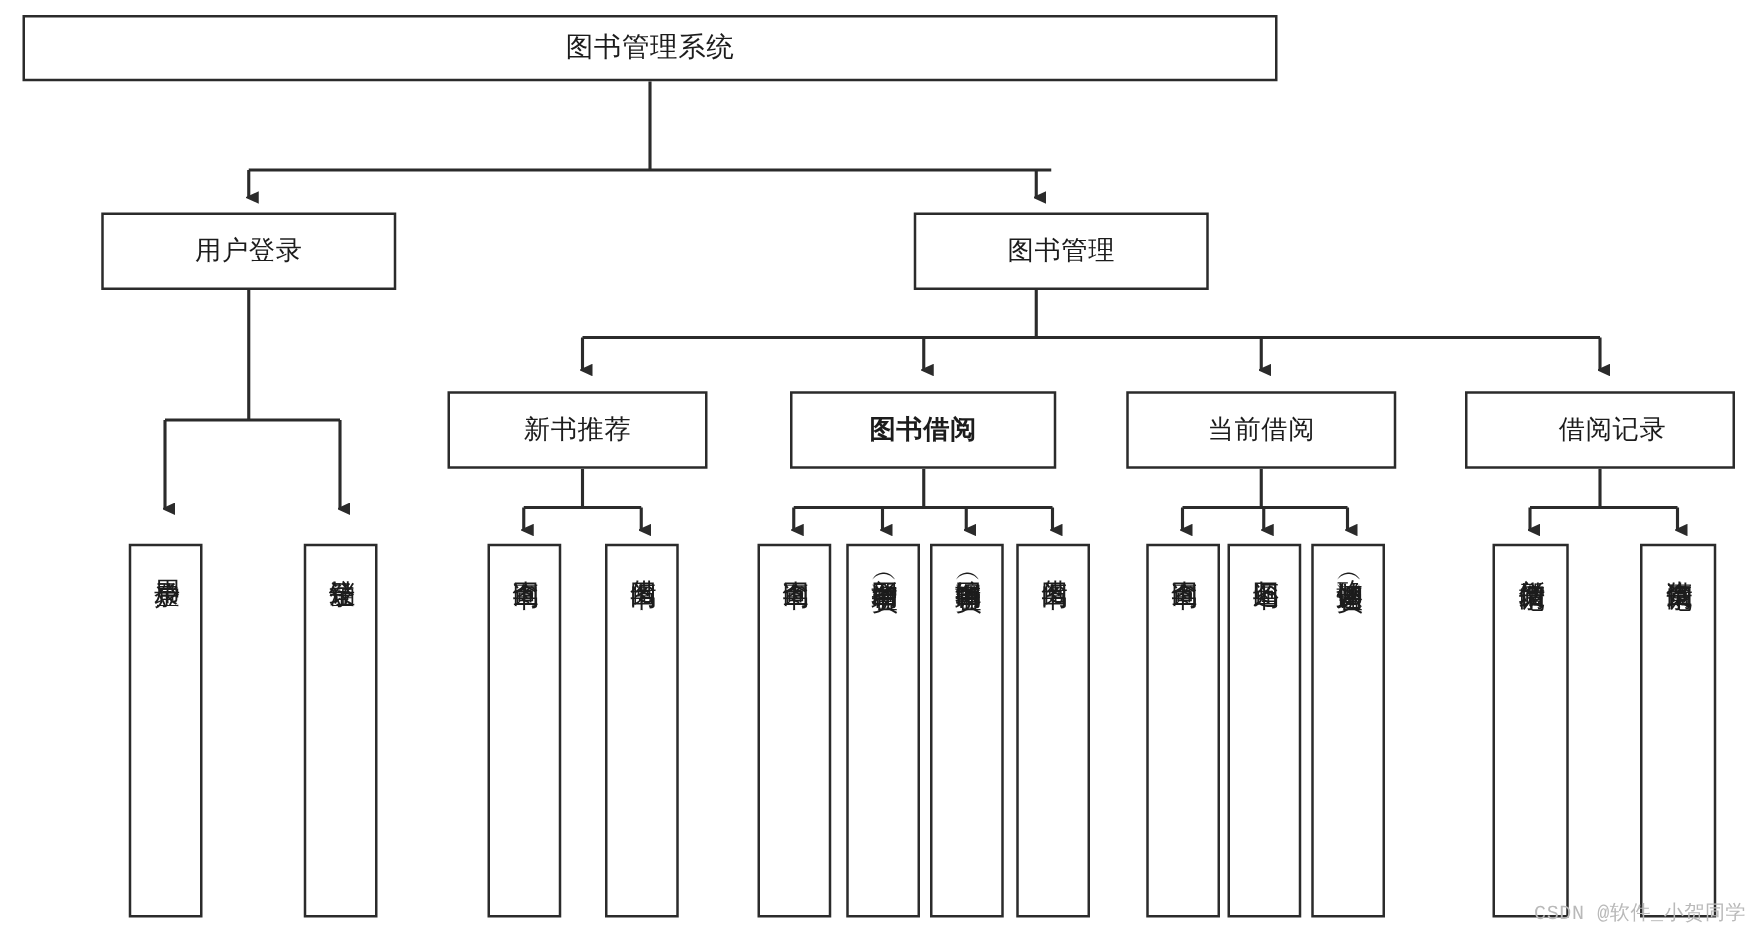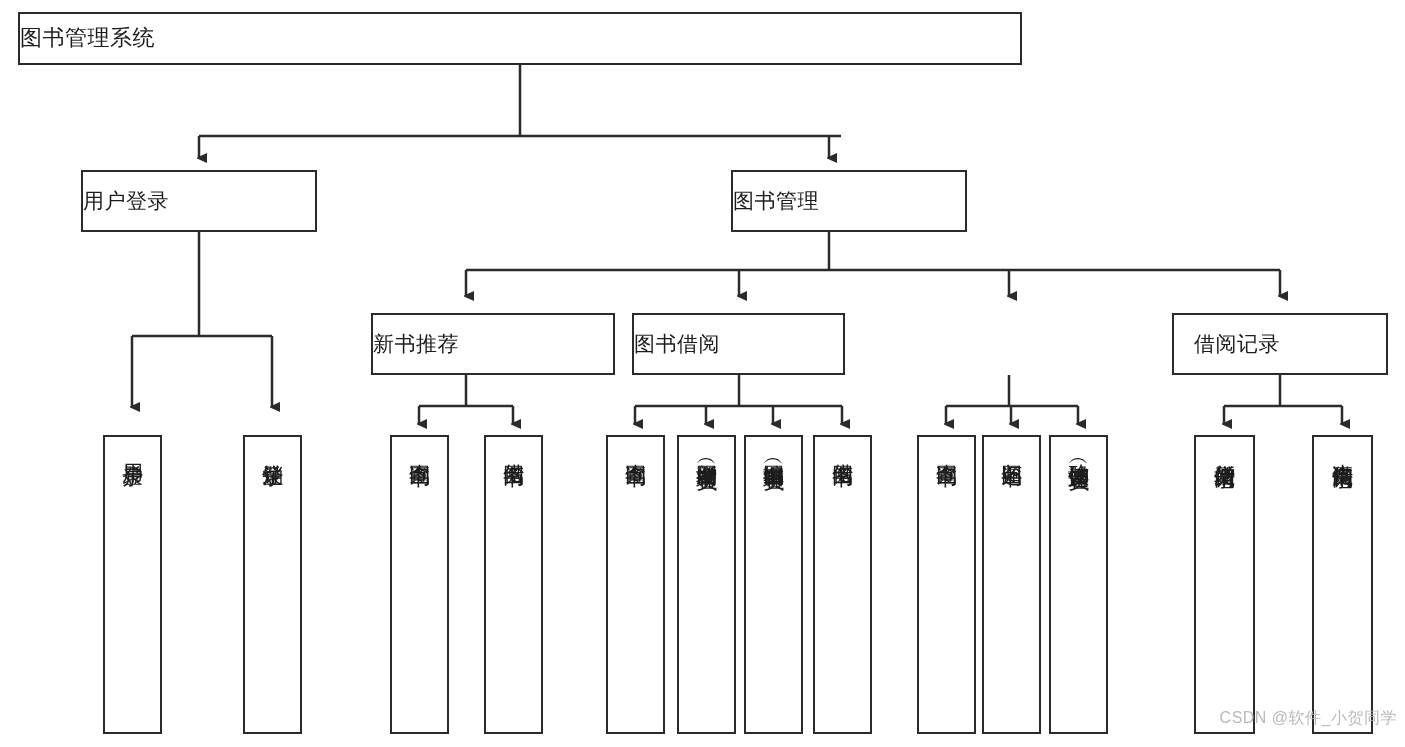--- a/index.html
+++ b/index.html
@@ -26,20 +26,21 @@
     width: 1405px;
     height: 747px;
     pointer-events: none;
   }
   .node {
     position: absolute;
     border: 2px solid #2b2b2b;
     background: #ffffff;
     display: flex;
     align-items: center;
+    justify-content: center;
     text-align: center;
     color: #1c1c1c;
   }
   .node.horiz {
     font-size: 21px;
     line-height: 1.2;
     letter-spacing: 0.5px;
   }
   .node.root {
     font-size: 22px;
@@ -55,26 +56,27 @@
     align-items: center;
   }
   .node.leaf .leaf-text {
     writing-mode: vertical-rl;
     text-orientation: upright;
     white-space: nowrap;
   }
   .watermark {
     position: absolute;
     right: 8px;
-    bottom: 18px;
+    bottom: 6px;
     font-size: 16px;
     color: #b9b9b9;
     letter-spacing: 0.5px;
     white-space: nowrap;
     user-select: none;
+    font-family: Liberation Mono, monospace;
   }
 </style>
 </head>
 <body>
 
 <div id="canvas">
 
   <svg class="connectors" viewBox="0 0 1405 747" xmlns="http://www.w3.org/2000/svg">
     <defs>
       <marker id="arrow" markerWidth="10" markerHeight="10" refX="5" refY="8" orient="auto" markerUnits="userSpaceOnUse">
@@ -129,25 +131,28 @@
     <span>图书管理系统</span>
   </div>
 
   <div class="node horiz" style="left:81px; top:170px; width:236px; height:62px;">
     <span>用户登录</span>
   </div>
   <div class="node horiz" style="left:731px; top:170px; width:236px; height:62px;">
     <span>图书管理</span>
   </div>
 
-  <div class="node horiz" style="left:371px; top:313px; width:244px; height:62px;">
+  <div class="node horiz" style="left:358px; top:313px; width:208px; height:62px;">
     <span>新书推荐</span>
   </div>
-  <div class="node horiz" style="left:632px; top:313px; width:213px; height:62px;">
+  <div class="node horiz" style="left:632px; top:313px; width:213px; height:62px;font-weight:bold;">
     <span>图书借阅</span>
+  </div>
+  <div class="node horiz" style="left:901px; top:313px; width:216px; height:62px;">
+    <span>当前借阅</span>
   </div>
   <div class="node horiz" style="left:1172px; top:313px; width:216px; height:62px;padding-left:20px;">
     <span>借阅记录</span>
   </div>
 
   <div class="node leaf" style="left:103px; top:435px; width:59px; height:299px;">
     <span class="leaf-text">用户登录</span>
   </div>
   <div class="node leaf" style="left:243px; top:435px; width:59px; height:299px;">
     <span class="leaf-text">注销登录</span>

